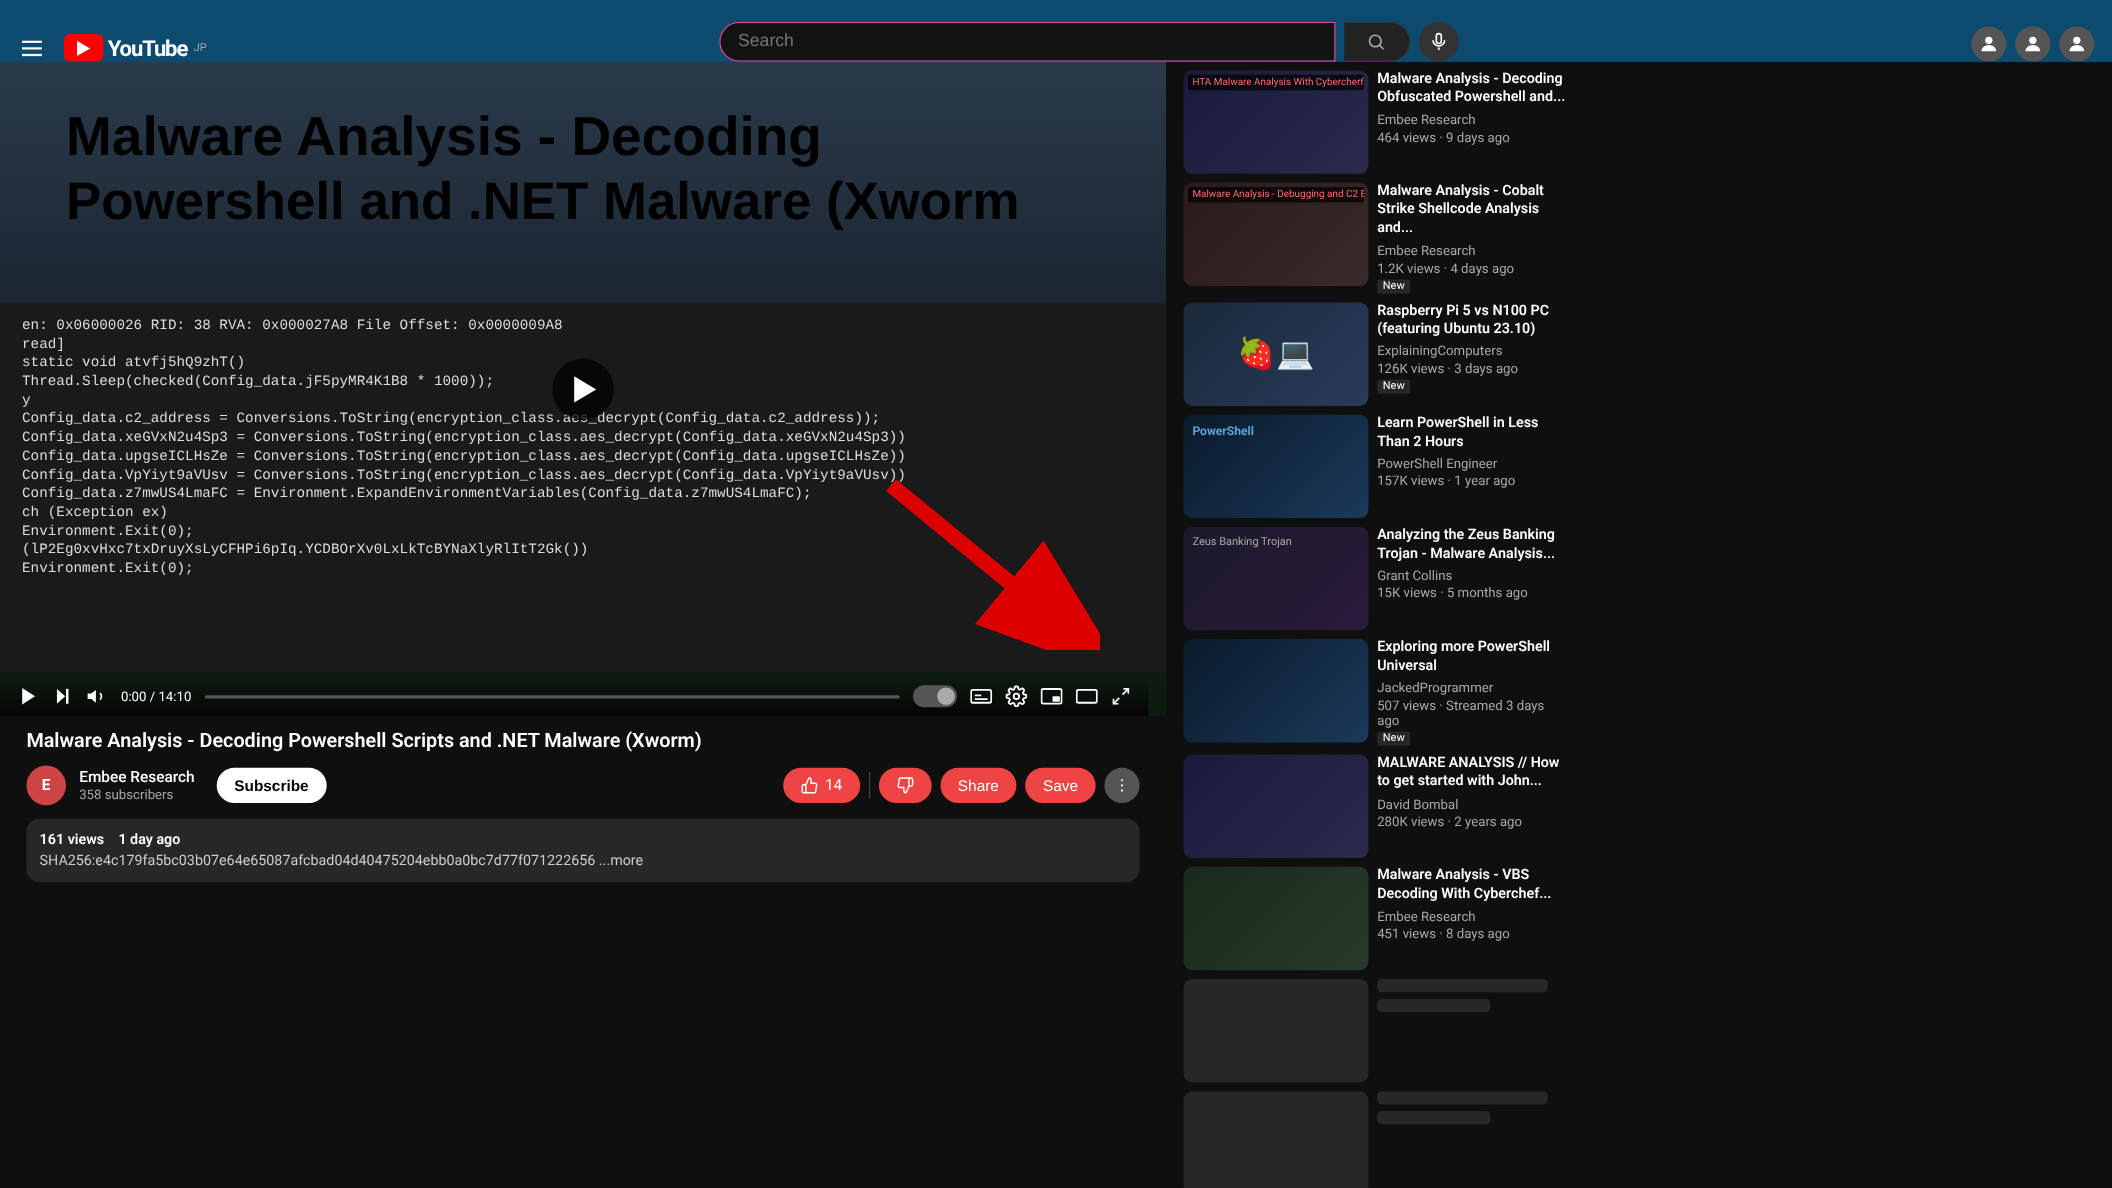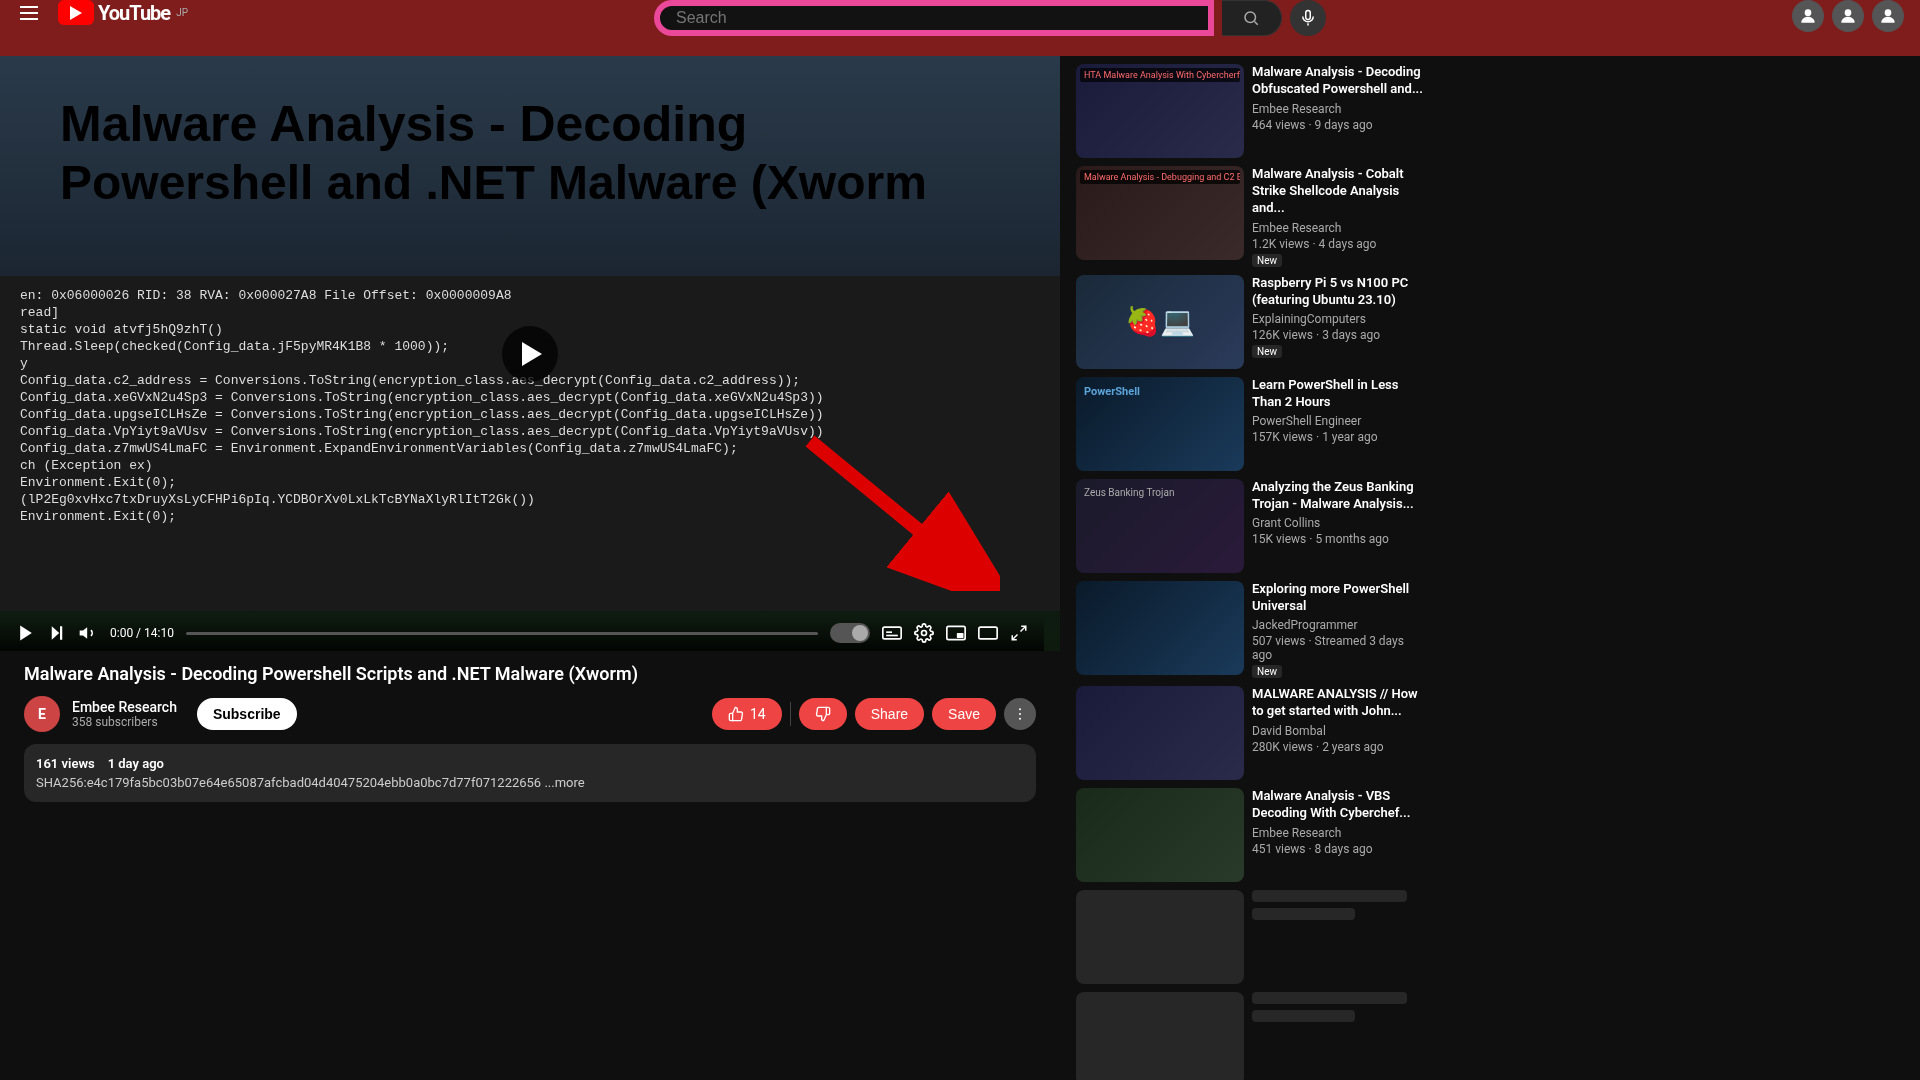--- a/index.html
+++ b/index.html
@@ -1,35 +1,35 @@
 <!DOCTYPE html>
 <html><head>
   <meta charset="utf-8">
   <style>
     * { box-sizing: border-box; margin: 0; padding: 0; }
     body { background: #0f0f0f; color: #fff; font-family: 'Roboto', Arial, sans-serif; font-size: 14px; overflow-x: hidden; }
 
     
     .header {
       position: fixed; top: 0; left: 0; right: 0; height: 56px;
-      background: #7f1d1d; display: flex; align-items: flex-start;
+      background: #0c4a6e; display: flex; align-items: flex-end;
       padding: 0 16px; z-index: 100; gap: 2px;
     }
     .header-left { display: flex; align-items: center; gap: 16px; }
     .hamburger { display: flex; flex-direction: column; gap: 4px; cursor: pointer; padding: 4px; }
     .hamburger span { width: 18px; height: 2px; background: #fff; display: block; }
     .logo { display: flex; align-items: center; gap: 4px; cursor: pointer; }
     .logo-icon { width: 36px; height: 25px; background: #ff0000; border-radius: 6px; display: flex; align-items: center; justify-content: center; }
     .logo-icon::after { content: ''; border-left: 12px solid #fff; border-top: 7px solid transparent; border-bottom: 7px solid transparent; }
     .logo-text { font-size: 20px; font-weight: bold; color: #fff; letter-spacing: -1px; }
     .logo-jp { font-size: 10px; color: #aaa; margin-left: 2px; vertical-align: super; }
 
     .header-center { flex: 1; display: flex; align-items: center; justify-content: center; gap: 8px; }
     .search-bar {
-      width: 560px; height: 36px; background: #121212; border: 6px solid #ec4899;
+      width: 560px; height: 36px; background: #121212; border: 1px solid #ec4899;
       border-radius: 20px 0 0 20px; display: flex; align-items: center; padding: 0 16px;
       color: #aaa;
     }
     .search-bar input { background: transparent; border: none; outline: none; color: #fff; font-size: 16px; width: 100%; }
     .search-btn {
       width: 60px; height: 36px; background: #222; border: 1px solid #333; border-left: none;
       border-radius: 0 20px 20px 0; display: flex; align-items: center; justify-content: center; cursor: pointer;
     }
     .mic-btn {
       width: 36px; height: 36px; background: #333; border-radius: 50%; display: flex; align-items: center; justify-content: center; cursor: pointer;

